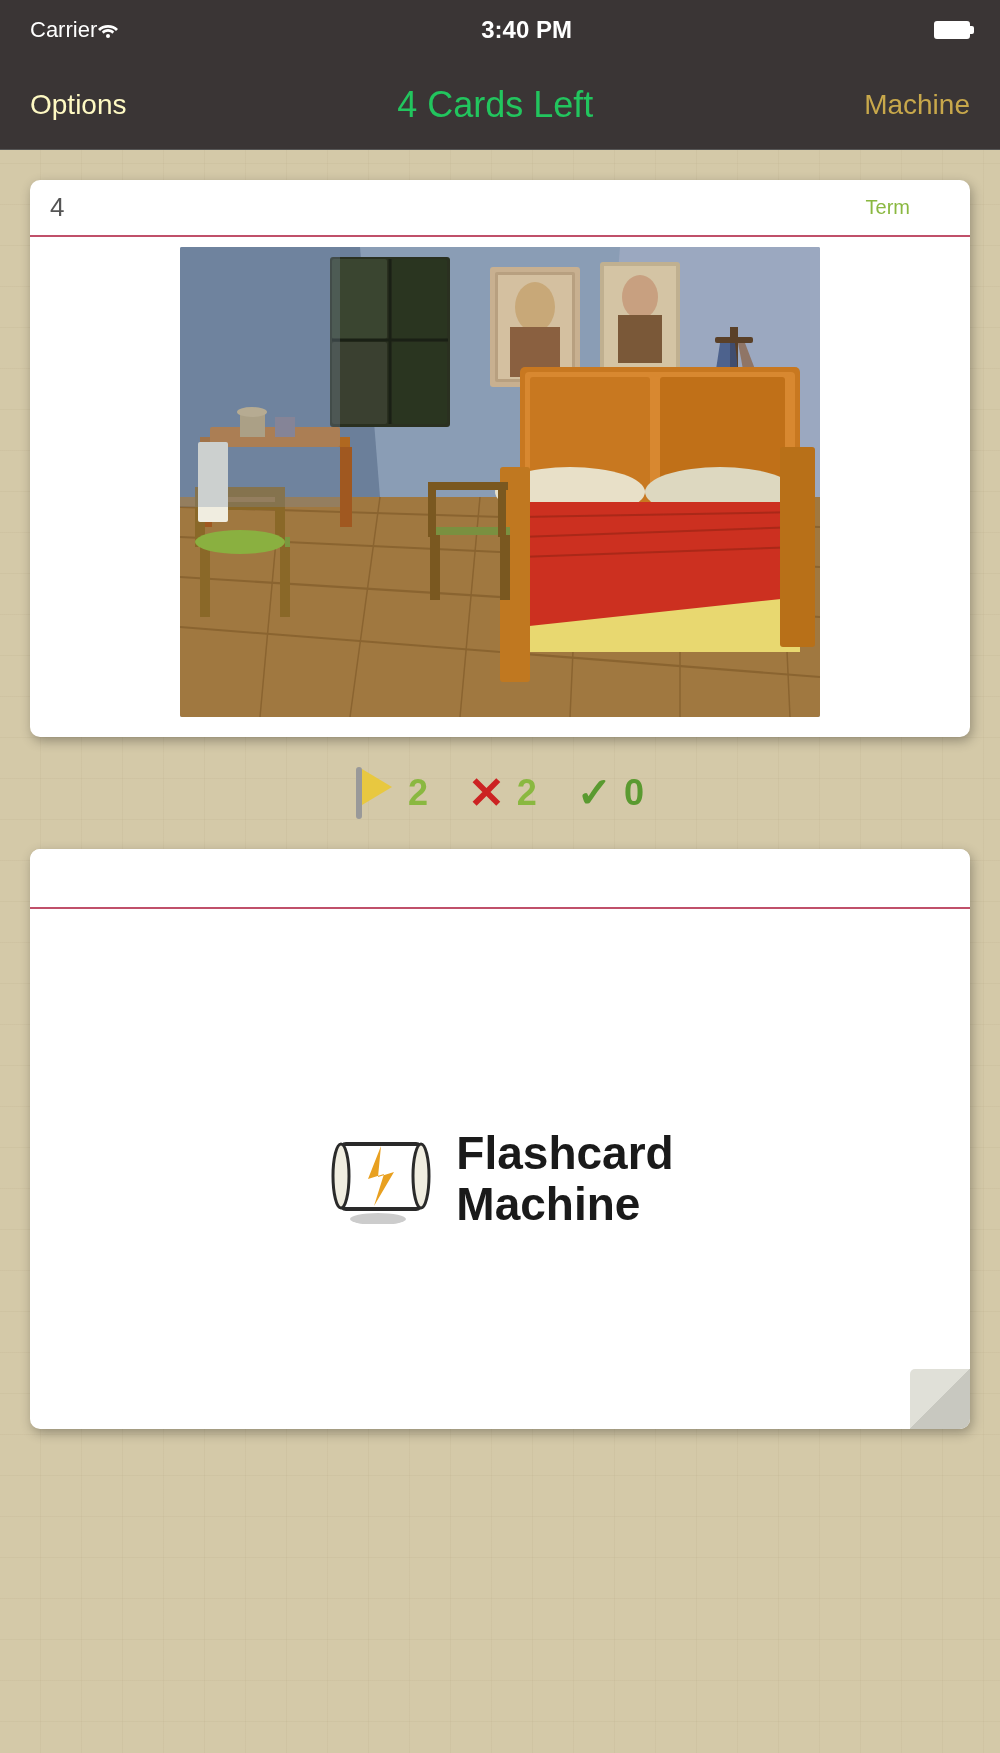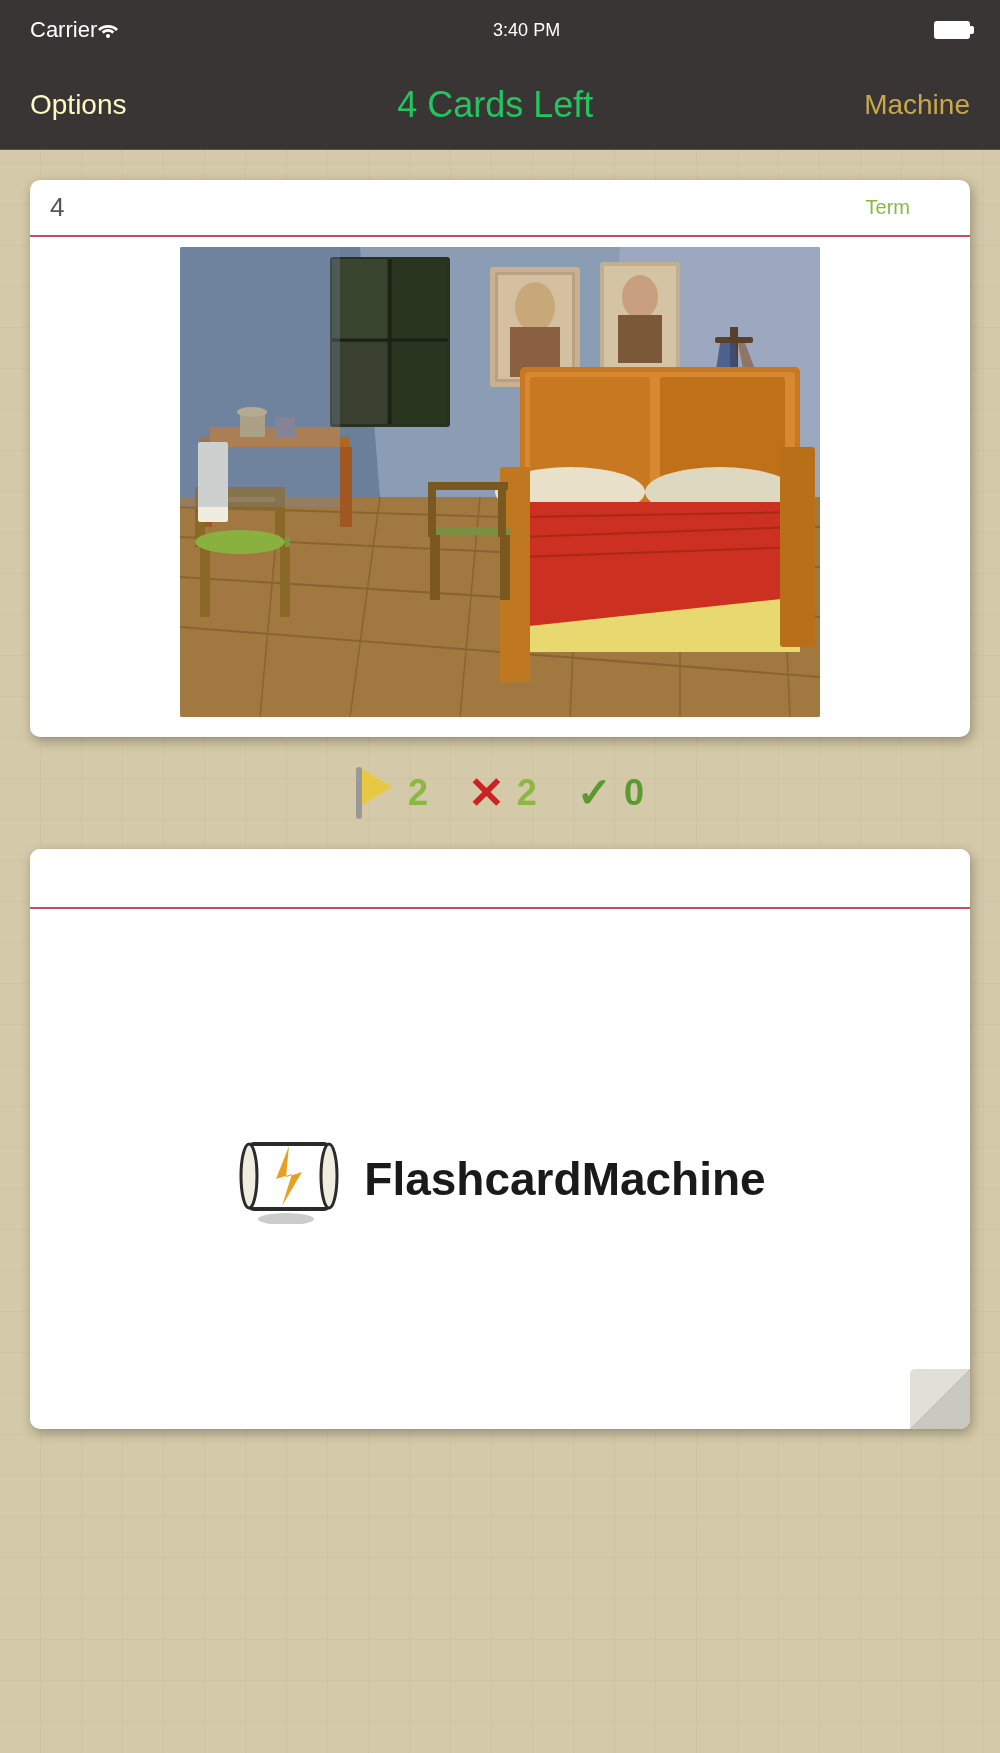--- a/index.html
+++ b/index.html
@@ -29,22 +29,22 @@
     .status-carrier {
       color: white;
       font-size: 22px;
       font-weight: 500;
       display: flex;
       align-items: center;
       text-align: center;
     }
     .status-time {
       color: white;
-      font-size: 18px;
-      font-weight: 400;
+      font-size: 24px;
+      font-weight: 700;
     }
     .battery-icon {
       width: 36px;
       height: 18px;
       border: 2px solid white;
       border-radius: 3px;
       position: relative;
       background: white;
     }
     .battery-icon::after {
@@ -235,21 +235,21 @@
       display: flex;
       align-items: center;
       gap: 20px;
     }
     .logo-scroll-svg {
       width: 110px;
       height: 90px;
     }
     .logo-text-area {
       display: flex;
-      flex-direction: row;
+      flex-direction: column;
     }
     .logo-text-flashcard {
       font-size: 46px;
       font-weight: 800;
       color: #1a1a1a;
       line-height: 1.1;
     }
     .logo-text-machine {
       font-size: 46px;
       font-weight: 800;

